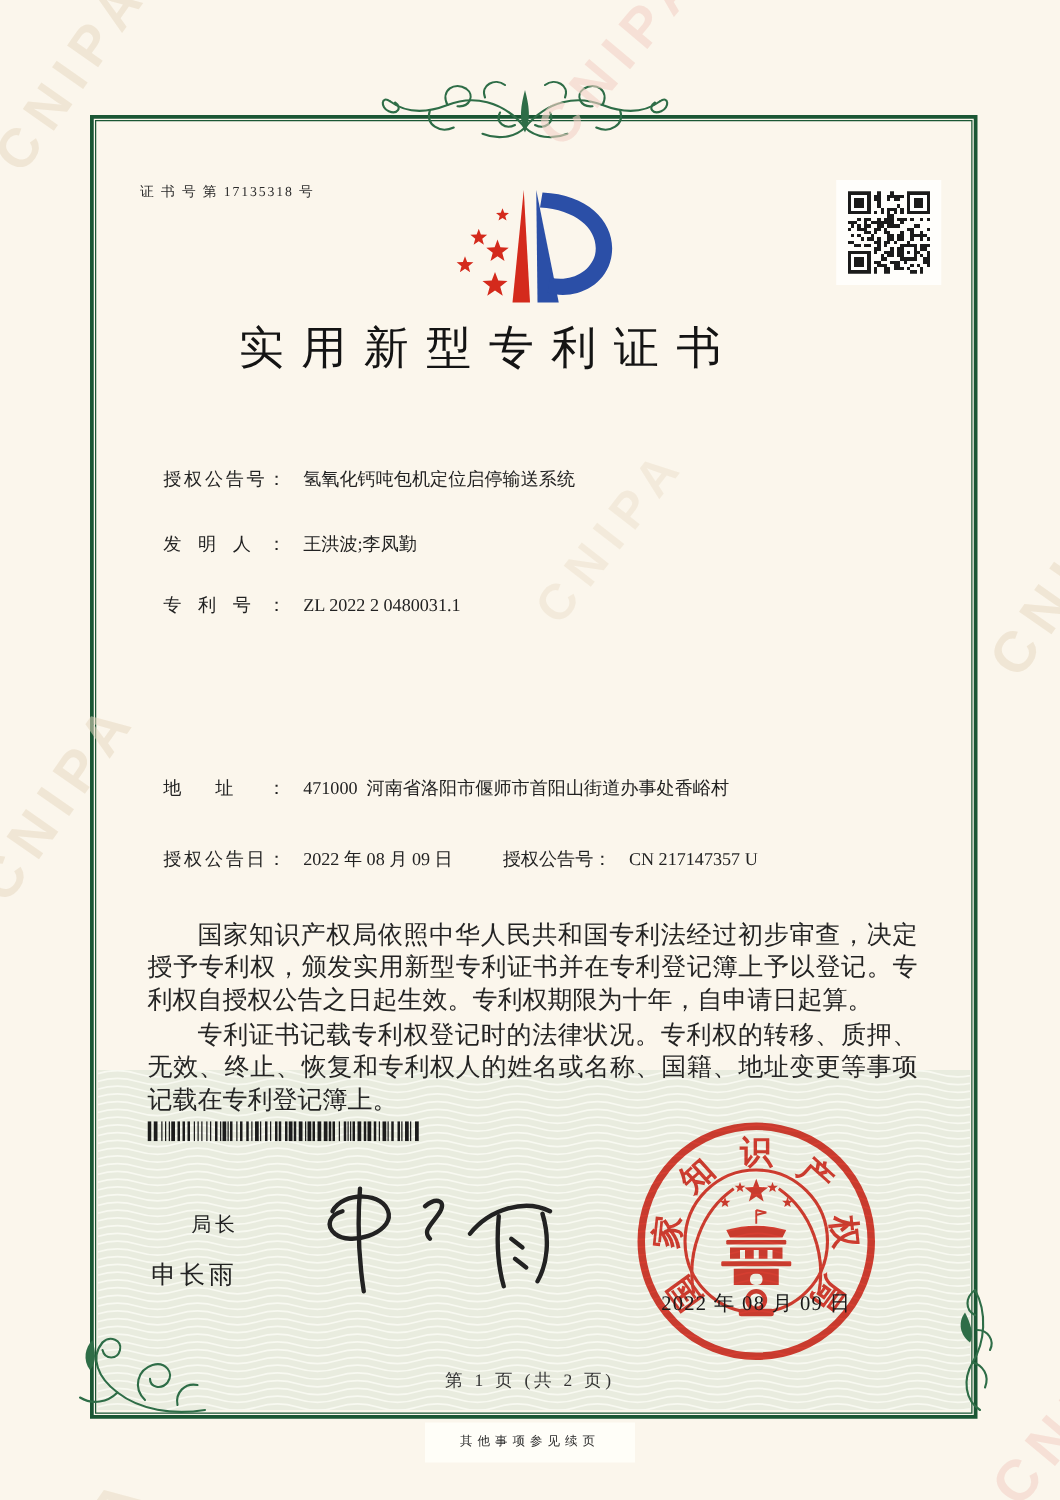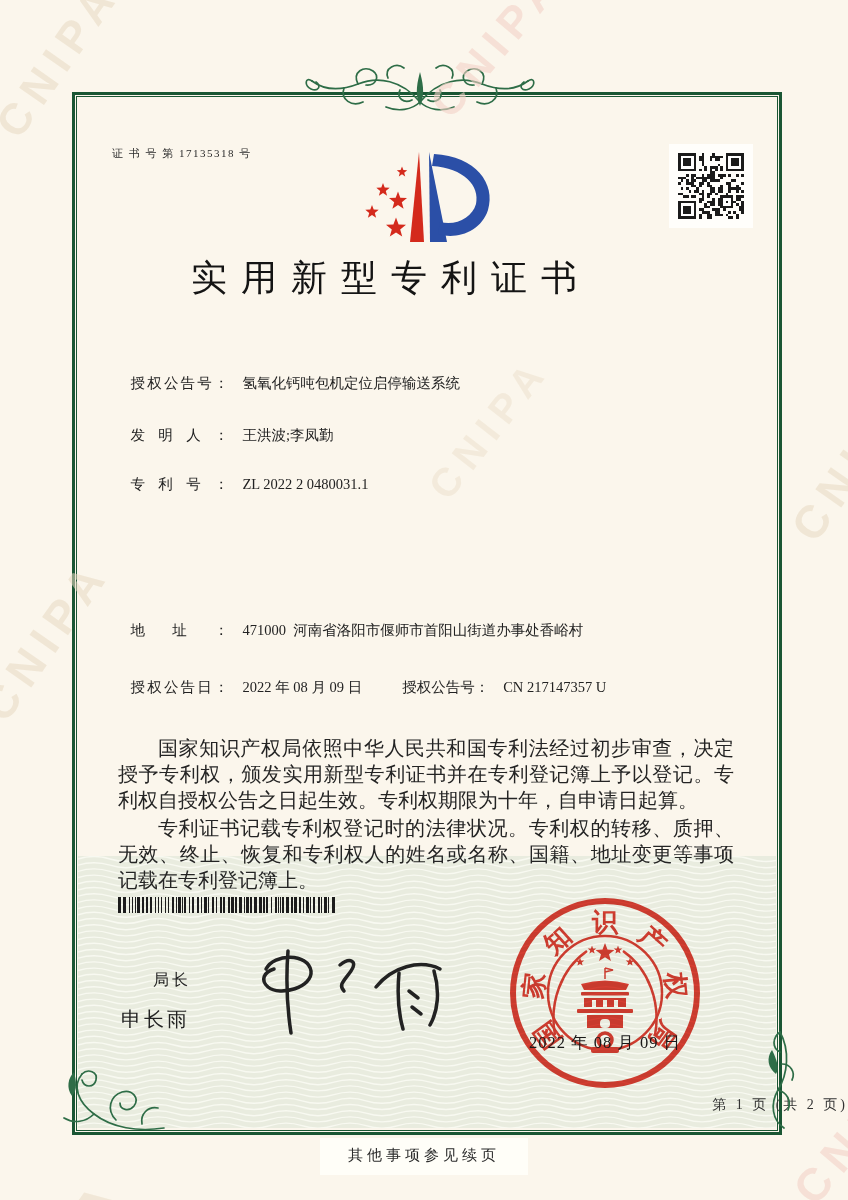--- a/index.html
+++ b/index.html
@@ -33,24 +33,24 @@
   
   #barcode{position:absolute;left:118px;top:897px;z-index:8;}
   .dtitle{position:absolute;left:121px;top:970px;font-size:16px;letter-spacing:3px;color:#222;
           font-family:"Liberation Sans",sans-serif;z-index:8;margin-left:32px;}
   .dname{position:absolute;left:121px;top:1006px;font-size:20px;letter-spacing:3px;color:#222;
          font-family:"Liberation Sans",sans-serif;z-index:8;}
   #sig{position:absolute;left:252px;top:945px;z-index:8;}
   #seal{position:absolute;left:505px;top:893px;z-index:20;mix-blend-mode:multiply;opacity:.93;}
   .sealdate{position:absolute;left:505px;top:1032px;width:200px;text-align:center;font-size:16.5px;
             letter-spacing:1px;color:#191919;z-index:25;white-space:pre;}
-  .pagenum{position:absolute;left:0;top:1096px;width:848px;text-align:right;font-size:14px;
+  .pagenum{position:absolute;left:0;top:1096px;width:848px;text-align:center;font-size:14px;
            letter-spacing:3px;color:#333;z-index:8;}
   .footnote{position:absolute;left:50%;top:1138px;transform:translateX(-50%);background:#fffef8;
-            padding:8px 28px 10px;font-size:15px;letter-spacing:4px;color:#2a2a2a;z-index:10;white-space:nowrap;}
+            padding:8px 28px 10px;font-size:10px;letter-spacing:4px;color:#2a2a2a;z-index:10;white-space:nowrap;}
   .orn{position:absolute;z-index:15;pointer-events:none;}
 </style>
 </head>
 <body>
 
 <div class="page">
 
   <span class="wm" style="left:-14px;top:118px;transform:rotate(-55deg);font-size:44px;">CNIPA</span>
   <span class="wm" style="left:780px;top:520px;transform:rotate(-55deg);">CNIPA</span>
   <span class="wm" style="left:420px;top:480px;transform:rotate(-52deg);font-size:40px;opacity:.4;">CNIPA</span>

